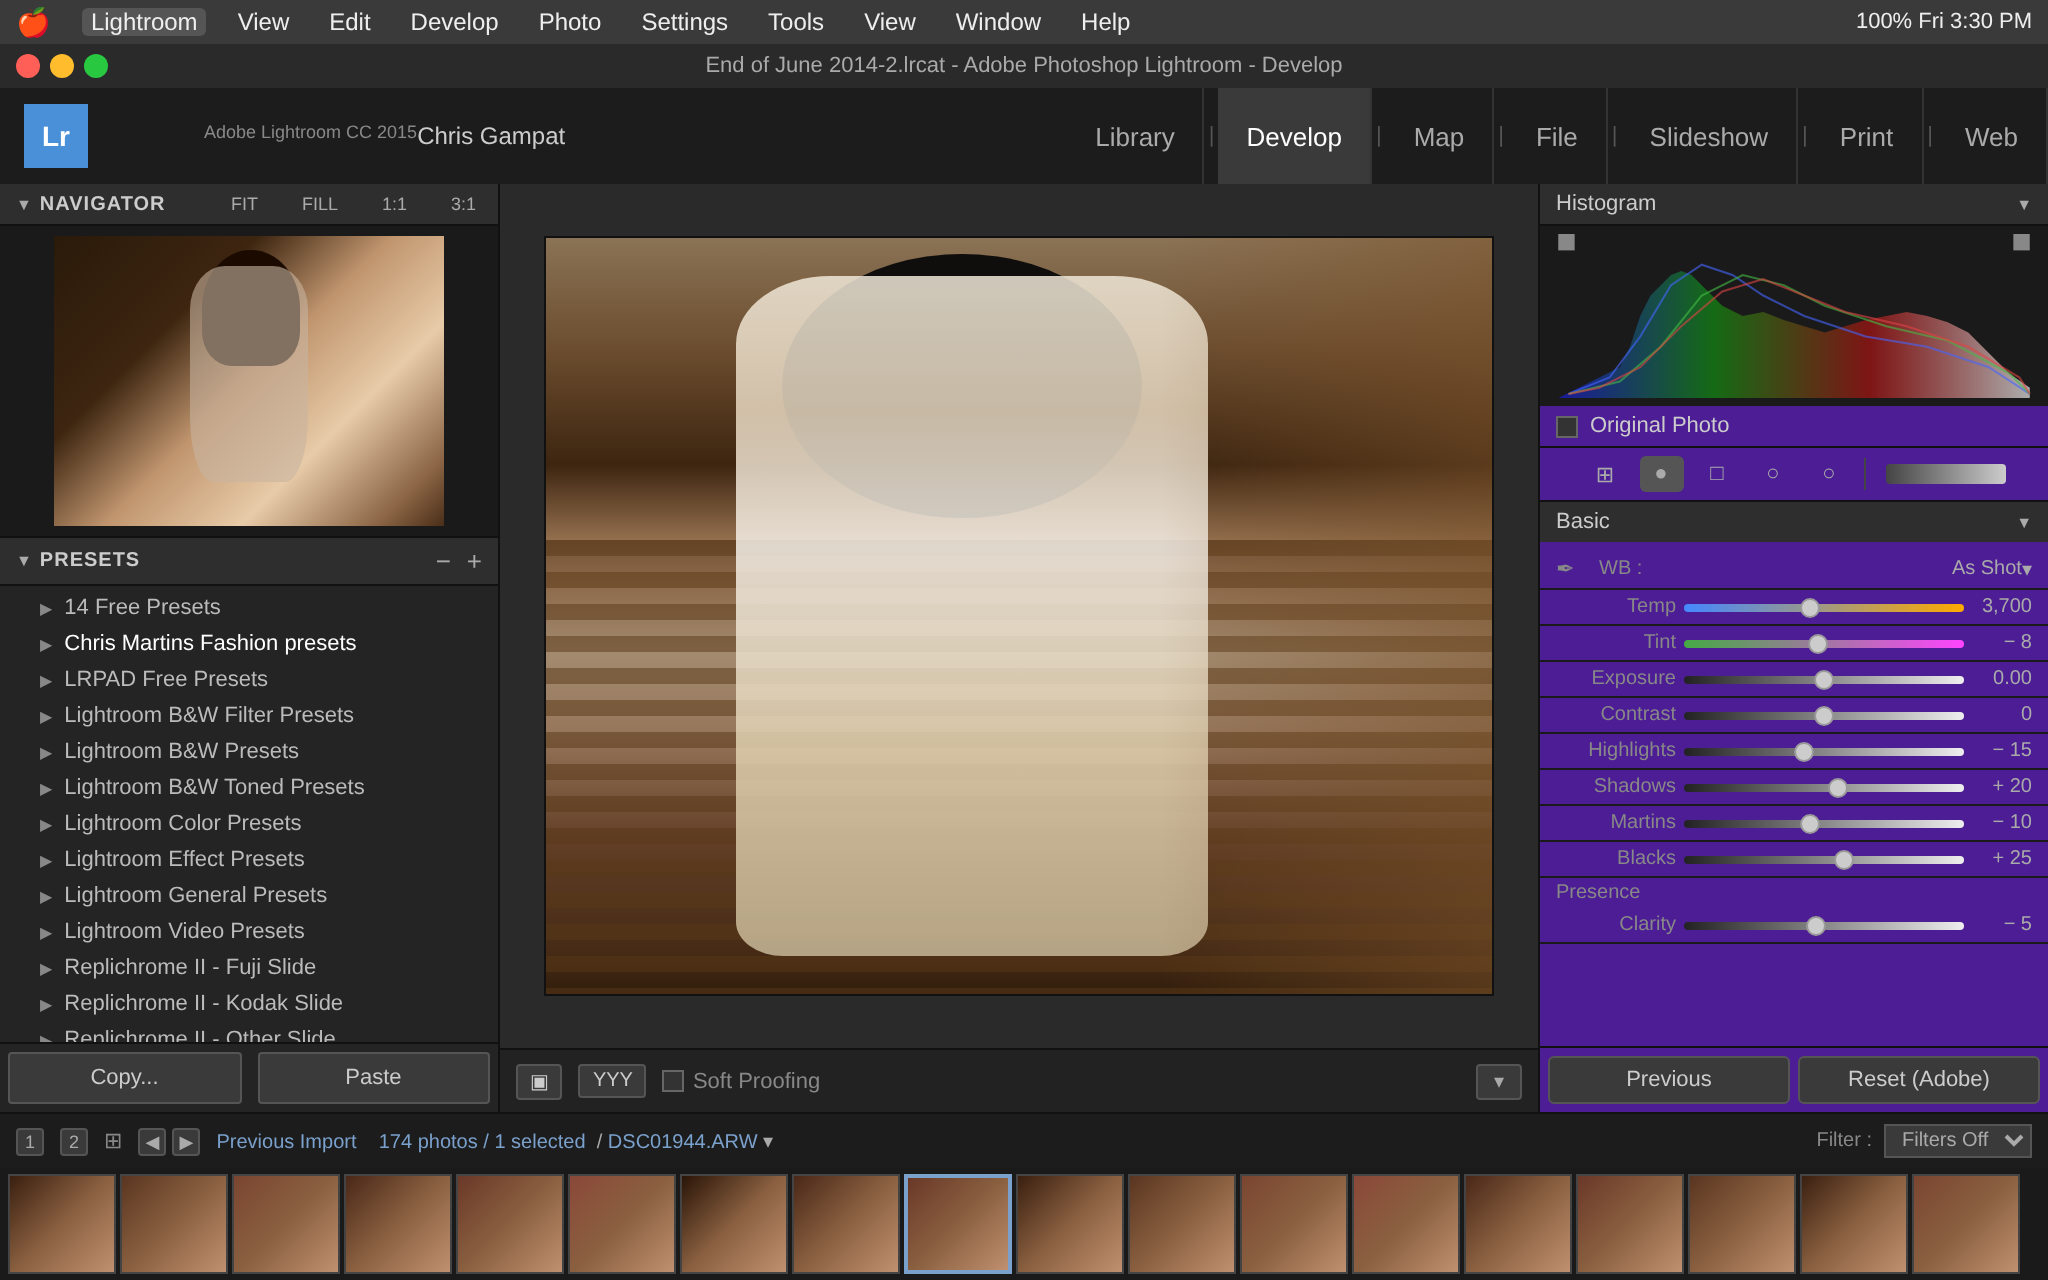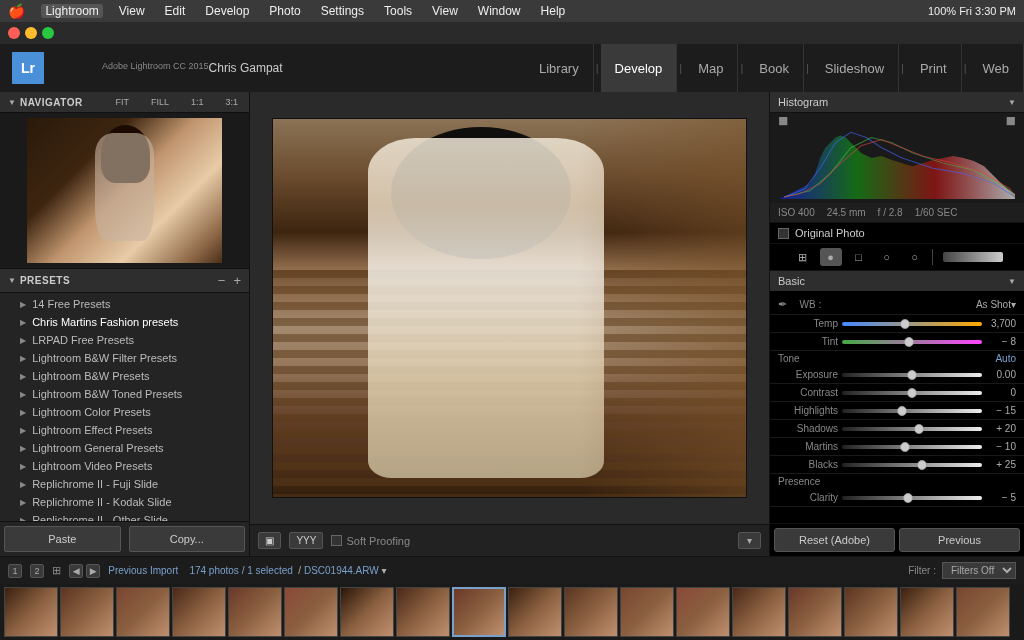--- a/index.html
+++ b/index.html
@@ -331,21 +331,21 @@
       border: 1px solid #555;
       border-radius: 2px;
       color: #aaa;
       font-size: 10px;
       cursor: pointer;
     }
 
     
     .right-panel {
       width: 255px;
-      background: #000000;
+      background: #4c1d95;
       border-left: 1px solid #111;
       display: flex;
       flex-direction: column;
     }
 
     .histogram-header {
       display: flex;
       align-items: center;
       justify-content: space-between;
       padding: 4px 8px;
@@ -593,36 +593,37 @@
   <span class="menubar-item">Help</span>
   <span class="menubar-right">100% Fri 3:30 PM</span>
 </div>
 
 <div class="titlebar">
   <div class="titlebar-dots">
     <div class="dot dot-red"></div>
     <div class="dot dot-yellow"></div>
     <div class="dot dot-green"></div>
   </div>
+  <span>End of June 2014-2.lrcat - Adobe Photoshop Lightroom - Develop</span>
 </div>
 
 <div class="appheader">
   <div class="lr-logo">Lr</div>
   <div class="app-info">
     <span class="app-subtitle">Adobe Lightroom CC 2015</span>
     <span class="app-username">Chris Gampat</span>
   </div>
   <nav class="nav-tabs">
     <span class="nav-tab">Library</span>
     <span class="nav-tab-separator">|</span>
     <span class="nav-tab active">Develop</span>
     <span class="nav-tab-separator">|</span>
     <span class="nav-tab">Map</span>
     <span class="nav-tab-separator">|</span>
-    <span class="nav-tab">Book</span>
+    <span class="nav-tab">File</span>
     <span class="nav-tab-separator">|</span>
     <span class="nav-tab">Slideshow</span>
     <span class="nav-tab-separator">|</span>
     <span class="nav-tab">Print</span>
     <span class="nav-tab-separator">|</span>
     <span class="nav-tab">Web</span>
   </nav>
 </div>
 
 <div class="main-layout">
@@ -707,22 +708,22 @@
         <span class="preset-arrow">▶</span>
         <span>Replichrome II - Kodak Slide</span>
       </div>
       <div class="preset-group">
         <span class="preset-arrow">▶</span>
         <span>Replichrome II - Other Slide</span>
       </div>
     </div>
 
     <div class="bottom-buttons">
+      <button class="bottom-btn">Copy...</button>
       <button class="bottom-btn">Paste</button>
-      <button class="bottom-btn">Copy...</button>
     </div>
   </div>
 
   <div class="center-area">
     <div class="photo-container">
       <div class="main-photo">
         <div class="photo-bg-stairs"></div>
         <div class="photo-woman-hair"></div>
         <div class="photo-woman-body"></div>
         <div class="photo-railing"></div>
@@ -761,26 +762,20 @@
         <rect x="0" y="0" width="8" height="8" fill="#888"></rect>
         <rect x="222" y="0" width="8" height="8" fill="#888"></rect>
 
         <polygon points="0,80 10,75 20,70 30,65 35,55 40,40 45,30 50,25 55,20 60,18 65,20 70,25 75,30 80,35 90,40 100,38 110,42 120,45 130,48 140,45 150,42 160,40 170,38 180,40 190,43 200,48 210,58 220,68 230,75 230,80" fill="url(#rg)" opacity="0.8"></polygon>
 
         <polyline points="5,78 25,70 40,50 55,25 70,15 85,20 100,30 120,40 150,50 180,55 210,65 230,78" stroke="#4466ff" stroke-width="1" fill="none" opacity="0.6"></polyline>
         <polyline points="5,78 30,72 50,55 70,30 90,20 110,25 130,35 160,45 190,52 220,68 230,78" stroke="#44bb44" stroke-width="1" fill="none" opacity="0.6"></polyline>
         <polyline points="5,78 20,75 40,65 60,45 80,28 100,22 120,30 140,38 170,45 200,55 225,70 230,78" stroke="#dd4444" stroke-width="1" fill="none" opacity="0.6"></polyline>
       </svg>
     </div>
-    <div class="camera-info">
-      <span>ISO 400</span>
-      <span>24.5 mm</span>
-      <span>f / 2.8</span>
-      <span>1/60 SEC</span>
-    </div>
     <div class="original-photo-row">
       <div class="small-checkbox"></div>
       <span>Original Photo</span>
     </div>
     <div class="tools-row">
       <div class="tool-btn">⊞</div>
       <div class="tool-btn active">●</div>
       <div class="tool-btn">□</div>
       <div class="tool-btn">○</div>
       <div class="tool-btn">○</div>
@@ -811,24 +806,20 @@
       </div>
 
       <div class="slider-row">
         <span class="slider-label">Tint</span>
         <div class="slider-track" style="background: linear-gradient(90deg, #44aa44, #ff44ff);">
           <div class="slider-thumb" style="left: 48%;"></div>
         </div>
         <span class="slider-value">− 8</span>
       </div>
 
-      <div class="tone-header-row">
-        <span class="tone-label">Tone</span>
-        <span class="auto-btn">Auto</span>
-      </div>
 
       <div class="slider-row">
         <span class="slider-label">Exposure</span>
         <div class="slider-track" style="background: linear-gradient(90deg, #222, #eee);">
           <div class="slider-thumb" style="left: 50%;"></div>
         </div>
         <span class="slider-value">0.00</span>
       </div>
 
       <div class="slider-row">
@@ -878,22 +869,22 @@
       <div class="slider-row">
         <span class="slider-label">Clarity</span>
         <div class="slider-track" style="background: linear-gradient(90deg, #222, #eee);">
           <div class="slider-thumb" style="left: 47%;"></div>
         </div>
         <span class="slider-value">− 5</span>
       </div>
     </div>
 
     <div class="bottom-panel-buttons">
+      <button class="panel-action-btn">Previous</button>
       <button class="panel-action-btn">Reset (Adobe)</button>
-      <button class="panel-action-btn">Previous</button>
     </div>
   </div>
 
 </div>
 
 <div class="filmstrip-bar">
   <span class="filmstrip-btn">1</span>
   <span class="filmstrip-btn">2</span>
   <span class="filmstrip-icon">⊞</span>
   <div class="filmstrip-nav">

